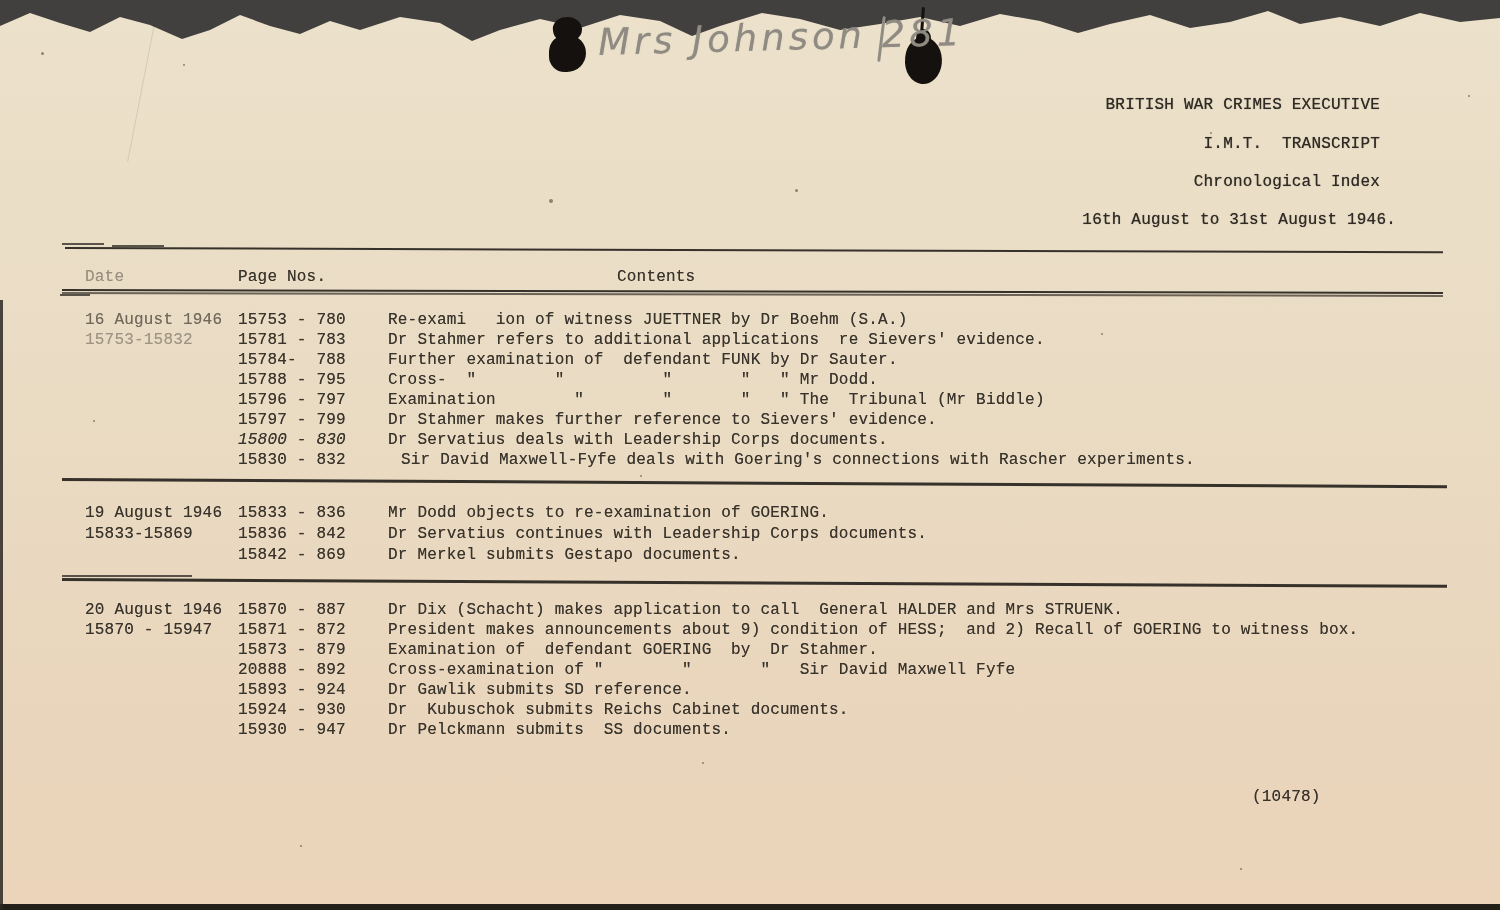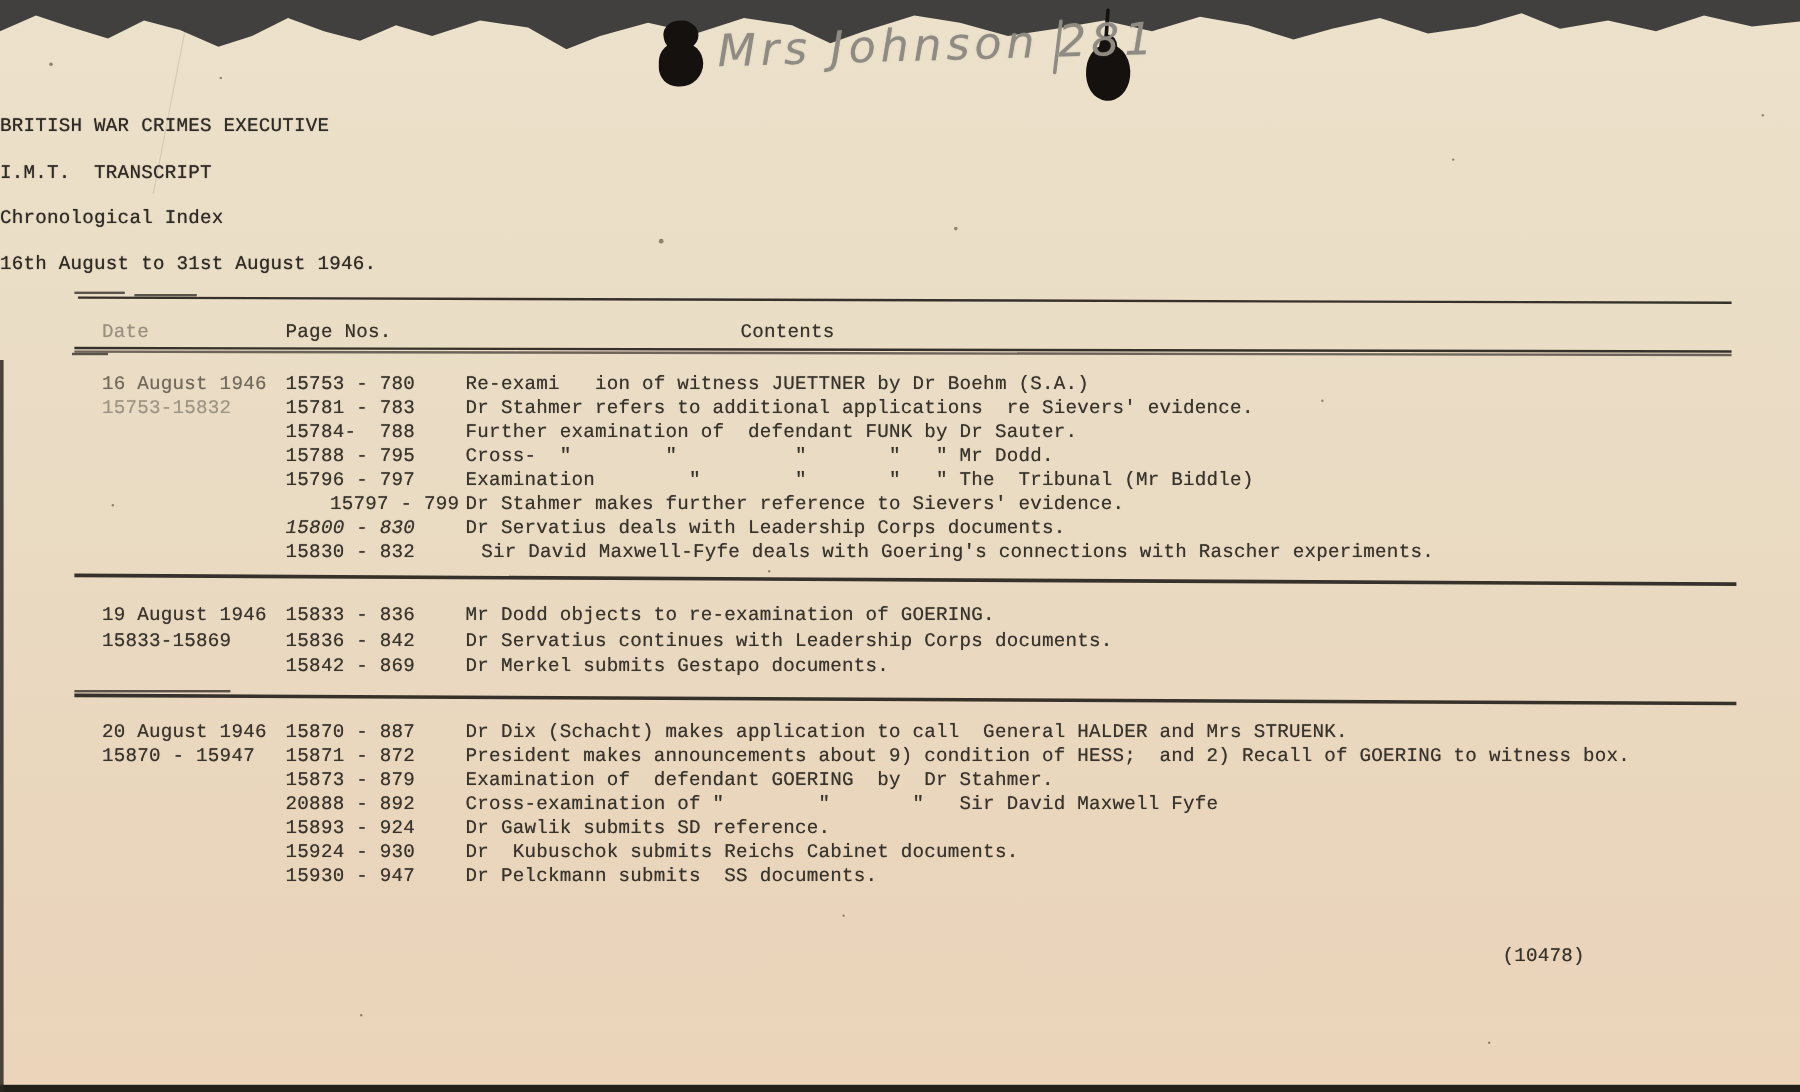--- a/index.html
+++ b/index.html
@@ -14,21 +14,21 @@
       720px 26px,692px 36px,660px 21px,620px 15px,580px 28px,540px 19px,500px 30px,472px 41px,
       440px 23px,400px 17px,360px 30px,330px 21px,300px 34px,270px 26px,240px 15px,210px 30px,
       182px 39px,150px 25px,120px 17px,90px 32px,60px 23px,30px 13px,0 26px);}
   .edge-bottom{position:absolute;left:0;bottom:0;width:100%;height:6px;background:#232019;}
   .edge-left{position:absolute;left:0;top:300px;bottom:0;width:3px;background:#2c2822;opacity:.85;}
   .crease{position:absolute;left:141px;top:18px;width:1px;height:145px;background:rgba(60,50,35,.12);transform:rotate(11deg);}
   
   .t{position:absolute;font:16px/20px "Liberation Mono",monospace;color:#38332b;white-space:pre;
      letter-spacing:.2px;text-shadow:0 0 .6px rgba(56,51,43,.65);}
   .title-line{color:#2f2b24;text-shadow:0 0 .8px rgba(47,43,36,.8);}
-  .centerband{position:absolute;left:0;width:1380px;text-align:left;}
+  .centerband{position:absolute;left:0;width:1380px;text-align:right;}
   .faded1{opacity:.68;}
   .faded2{opacity:.42;text-align:right;}
   .hdr-date{opacity:.45;}
   
   .rule{position:absolute;background:#36312a;height:2px;transform-origin:left center;}
   .rule-frag{position:absolute;background:#36312a;height:2px;opacity:.8;}
   
   .handwriting{position:absolute;left:598px;top:16px;font-family:"DejaVu Sans",sans-serif;
      font-style:italic;font-size:37px;letter-spacing:4px;color:#8f8b83;transform:rotate(-1.6deg);
      text-shadow:0 0 1px rgba(143,139,131,.5);}
@@ -58,21 +58,21 @@
   <div class="blob blob-b1"></div>
   <div class="blob blob-b2"></div>
   <div class="blob blob-tick"></div>
 
   <div class="handwriting">Mrs Johnson 281</div>
   <div class="hand-stroke"></div>
 
   <div class="centerband t title-line" style="top:95px;">BRITISH WAR CRIMES EXECUTIVE</div>
   <div class="centerband t title-line" style="top:134px;">I.M.T.  TRANSCRIPT</div>
   <div class="centerband t title-line" style="top:172px;">Chronological Index</div>
-  <div class="centerband t title-line" style="top:210px;">16th August to 31st August 1946.</div>
+  <div class="centerband t title-line" style="top:210px;padding-left:16px;">16th August to 31st August 1946.</div>
 
   <div class="rule-frag" style="left:62px;top:243px;width:42px;"></div>
   <div class="rule-frag" style="left:112px;top:245px;width:52px;"></div>
   <div class="rule" style="left:65px;top:247px;width:1378px;transform:rotate(0.18deg);"></div>
 
   <div class="t hdr-date" style="left:85px;top:267px;">Date</div>
   <div class="t" style="left:238px;top:267px;">Page Nos.</div>
   <div class="t" style="left:617px;top:267px;">Contents</div>
 
   <div class="rule-frag" style="left:60px;top:294px;width:30px;"></div>
@@ -86,21 +86,21 @@
         <div class="t" style="left: 238px; top: 0px;">15753 - 780</div>
         <div class="t" style="left: 388px; top: 0px;">Re-exami   ion of witness JUETTNER by Dr Boehm (S.A.)</div>
         <div class="t" style="left: 238px; top: 20px;">15781 - 783</div>
         <div class="t" style="left: 388px; top: 20px;">Dr Stahmer refers to additional applications  re Sievers' evidence.</div>
         <div class="t" style="left: 238px; top: 40px;">15784-  788</div>
         <div class="t" style="left: 388px; top: 40px;">Further examination of  defendant FUNK by Dr Sauter.</div>
         <div class="t" style="left: 238px; top: 60px;">15788 - 795</div>
         <div class="t" style="left: 388px; top: 60px;">Cross-  "        "          "       "   " Mr Dodd.</div>
         <div class="t" style="left: 238px; top: 80px;">15796 - 797</div>
         <div class="t" style="left: 388px; top: 80px;">Examination        "        "       "   " The  Tribunal (Mr Biddle)</div>
-        <div class="t" style="left: 238px; top: 100px; margin-left: 37px;">15797 - 799</div>
+        <div class="t" style="left: 238px; top: 100px;">15797 - 799</div>
         <div class="t" style="left: 388px; top: 100px;">Dr Stahmer makes further reference to Sievers' evidence.</div>
         <div class="t" style="left: 238px; top: 120px; font-style: italic;">15800 - 830</div>
         <div class="t" style="left: 388px; top: 120px;">Dr Servatius deals with Leadership Corps documents.</div>
         <div class="t" style="left: 238px; top: 140px;">15830 - 832</div>
         <div class="t" style="left: 388px; top: 140px; margin-left: 13px;">Sir David Maxwell-Fyfe deals with Goering's connections with Rascher experiments.</div>
       </div>
       <div style="position: absolute; left: 0px; top: 503px; width: 1500px;">
         <div class="t" style="left: 85px; top: 0px;">19 August 1946</div>
         <div class="t" style="left: 85px; top: 21px;">15833-15869</div>
         <div class="t" style="left: 238px; top: 0px;">15833 - 836</div>

